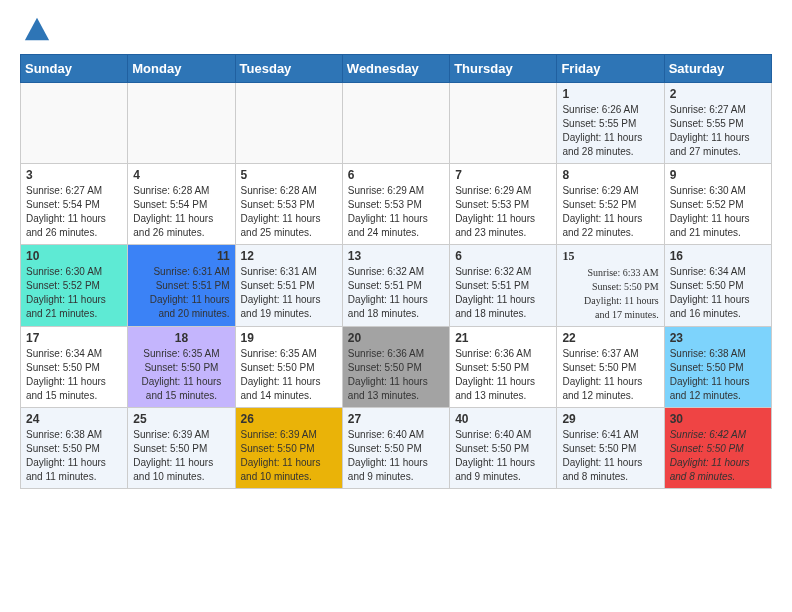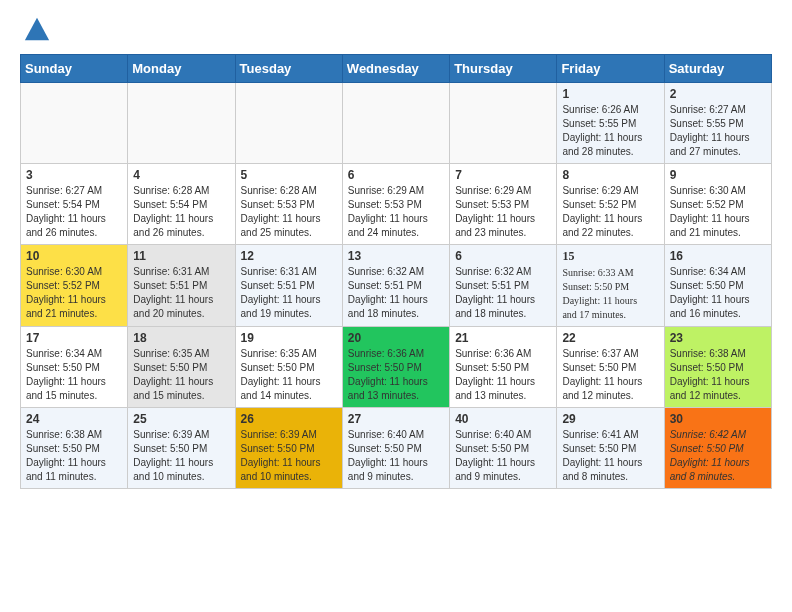--- a/index.html
+++ b/index.html
@@ -189,28 +189,28 @@
           </td>
           <td style="background: rgb(255, 255, 255);">
             <span class="day-num">9</span>
             <div class="day-info" style="white-space: pre-line;">Sunrise: 6:30 AM
 Sunset: 5:52 PM
 Daylight: 11 hours
 and 21 minutes.</div>
           </td>
         </tr>
         <tr>
-          <td style="background: #fde047;">
+          <td style="background: #5eead4;">
             <span class="day-num">10</span>
             <div class="day-info" style="white-space: pre-line;">Sunrise: 6:30 AM
 Sunset: 5:52 PM
 Daylight: 11 hours
 and 21 minutes.</div>
           </td>
-          <td style="background: #e5e5e5;">
+          <td style="background: #3b82f6; text-align: right;">
             <span class="day-num">11</span>
             <div class="day-info" style="white-space: pre-line;">Sunrise: 6:31 AM
 Sunset: 5:51 PM
 Daylight: 11 hours
 and 20 minutes.</div>
           </td>
           <td style="background: rgb(240, 245, 251);">
             <span class="day-num">12</span>
             <div class="day-info" style="white-space: pre-line;">Sunrise: 6:31 AM
 Sunset: 5:51 PM
@@ -226,77 +226,77 @@
           </td>
           <td style="background: rgb(240, 245, 251);">
             <span class="day-num">6</span>
             <div class="day-info" style="white-space: pre-line;">Sunrise: 6:32 AM
 Sunset: 5:51 PM
 Daylight: 11 hours
 and 18 minutes.</div>
           </td>
           <td style="background: rgb(240, 245, 251); font-family: Liberation Serif, serif;">
             <span class="day-num">15</span>
-            <div class="day-info" style="white-space: pre-line;">Sunrise: 6:33 AM
+            <div class="day-info" style="white-space: pre-line; text-align: right;">Sunrise: 6:33 AM
 Sunset: 5:50 PM
 Daylight: 11 hours
 and 17 minutes.</div>
           </td>
           <td style="background: rgb(240, 245, 251);">
             <span class="day-num">16</span>
             <div class="day-info" style="white-space: pre-line;">Sunrise: 6:34 AM
 Sunset: 5:50 PM
 Daylight: 11 hours
 and 16 minutes.</div>
           </td>
         </tr>
         <tr>
           <td style="background: rgb(255, 255, 255);">
             <span class="day-num">17</span>
             <div class="day-info" style="white-space: pre-line;">Sunrise: 6:34 AM
 Sunset: 5:50 PM
 Daylight: 11 hours
 and 15 minutes.</div>
           </td>
-          <td style="background: #e5e5e5;">
+          <td style="background: #c4b5fd; text-align: center;">
             <span class="day-num">18</span>
             <div class="day-info" style="white-space: pre-line;">Sunrise: 6:35 AM
 Sunset: 5:50 PM
 Daylight: 11 hours
 and 15 minutes.</div>
           </td>
           <td style="background: rgb(255, 255, 255);">
             <span class="day-num">19</span>
             <div class="day-info" style="white-space: pre-line;">Sunrise: 6:35 AM
 Sunset: 5:50 PM
 Daylight: 11 hours
 and 14 minutes.</div>
           </td>
-          <td style="background: #22c55e;">
+          <td style="background: #a3a3a3;">
             <span class="day-num">20</span>
             <div class="day-info" style="white-space: pre-line;">Sunrise: 6:36 AM
 Sunset: 5:50 PM
 Daylight: 11 hours
 and 13 minutes.</div>
           </td>
           <td style="background: rgb(255, 255, 255);">
             <span class="day-num">21</span>
             <div class="day-info" style="white-space: pre-line;">Sunrise: 6:36 AM
 Sunset: 5:50 PM
 Daylight: 11 hours
 and 13 minutes.</div>
           </td>
           <td style="background: rgb(255, 255, 255);">
             <span class="day-num">22</span>
             <div class="day-info" style="white-space: pre-line;">Sunrise: 6:37 AM
 Sunset: 5:50 PM
 Daylight: 11 hours
 and 12 minutes.</div>
           </td>
-          <td style="background: #bef264;">
+          <td style="background: #7dd3fc;">
             <span class="day-num">23</span>
             <div class="day-info" style="white-space: pre-line;">Sunrise: 6:38 AM
 Sunset: 5:50 PM
 Daylight: 11 hours
 and 12 minutes.</div>
           </td>
         </tr>
         <tr>
           <td style="background: rgb(240, 245, 251);">
             <span class="day-num">24</span>
@@ -333,21 +333,21 @@
 Daylight: 11 hours
 and 9 minutes.</div>
           </td>
           <td style="background: rgb(240, 245, 251); margin-left: 17px;">
             <span class="day-num">29</span>
             <div class="day-info" style="white-space: pre-line;">Sunrise: 6:41 AM
 Sunset: 5:50 PM
 Daylight: 11 hours
 and 8 minutes.</div>
           </td>
-          <td style="background: #f97316;">
+          <td style="background: #ef4444;">
             <span class="day-num">30</span>
             <div class="day-info" style="white-space: pre-line; font-style: italic;">Sunrise: 6:42 AM
 Sunset: 5:50 PM
 Daylight: 11 hours
 and 8 minutes.</div>
           </td>
         </tr>
       </tbody>
   </table>
 </div>

